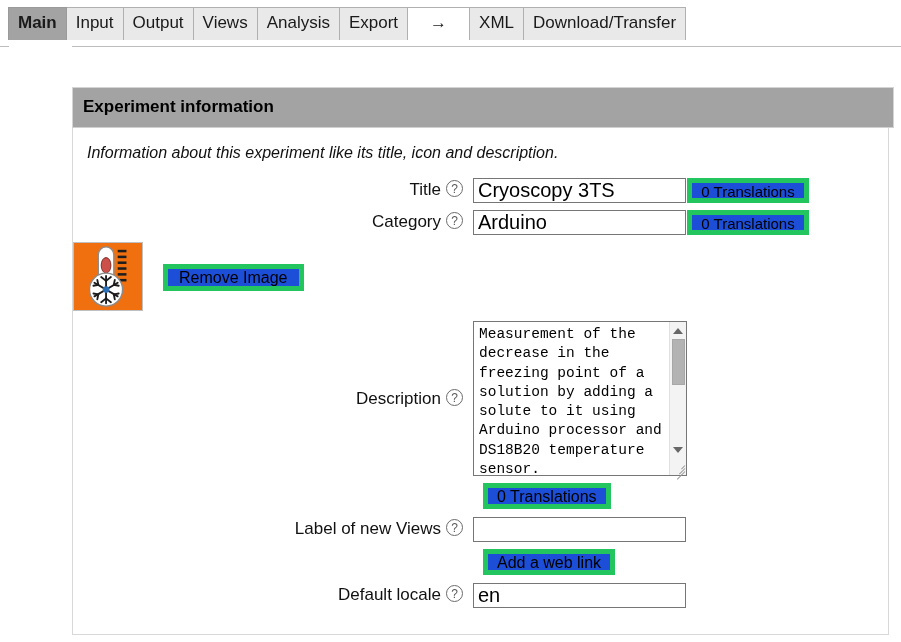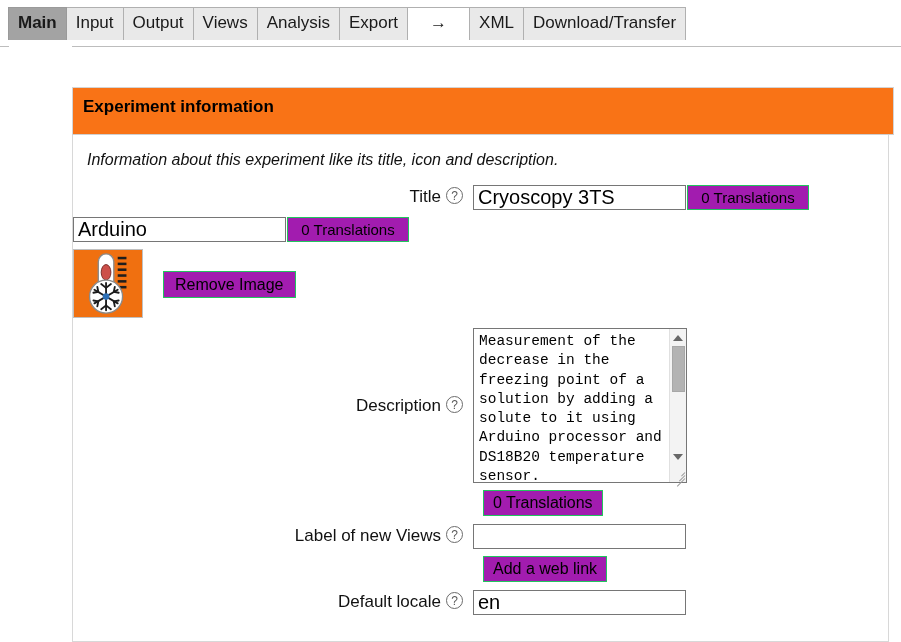--- a/index.html
+++ b/index.html
@@ -85,24 +85,24 @@
 
   
   #panel {
     position: absolute;
     left: 72px;
     top: 87px;
     width: 822px;
     box-sizing: border-box;
   }
   #panel-header {
-    background: #f97316;
+    background: #a3a3a3;
     border: 1px solid #d4d4d4;
     border-bottom: 1px solid #cfcfcf;
-    padding: 9px 0 17px 10px;
+    padding: 9px 0 10px 10px;
     font-size: 17px;
     font-weight: bold;
     color: #000;
     box-sizing: border-box;
   }
   #panel-body {
     background: #ffffff;
     border: 1px solid #d8d8d8;
     border-top: none;
     box-sizing: border-box;
@@ -158,22 +158,22 @@
     box-sizing: border-box;
     border: 1px solid #767676;
     background: #ffffff;
     font-family: "Liberation Sans", sans-serif;
     font-size: 20px;
     padding: 0 4px;
     color: #000;
     outline: none;
   }
   button.btn {
-    background: #a21caf;
-    border: 1px solid #22c55e;
+    background: #1d4ed8;
+    border: 5px solid #22c55e;
     font-family: "Liberation Sans", sans-serif;
     font-size: 15px;
     color: #000;
     height: 25px;
     padding: 0 9px;
     box-sizing: border-box;
     cursor: pointer;
     white-space: nowrap;
   }
   button.btn.trans { margin-left: 1px; width: 122px; }
@@ -301,20 +301,21 @@
 
     <div class="row">
       <div class="lbl"><span>Title</span><span class="help">?</span></div>
       <div class="fieldcol">
         <input class="txt" type="text" value="Cryoscopy 3TS" style="">
         <button class="btn trans">0 Translations</button>
       </div>
     </div>
 
     <div class="row">
+      <div class="lbl"><span>Category</span><span class="help">?</span></div>
       <div class="fieldcol">
         <input class="txt" type="text" value="Arduino" style="">
         <button class="btn trans">0 Translations</button>
       </div>
     </div>
 
     <div class="row" style="margin-top:6px;margin-bottom:10px;">
       <div class="fieldcol">
         <div class="icon-img">
           <svg viewBox="0 0 70 69" width="68" height="67" xmlns="http://www.w3.org/2000/svg">

